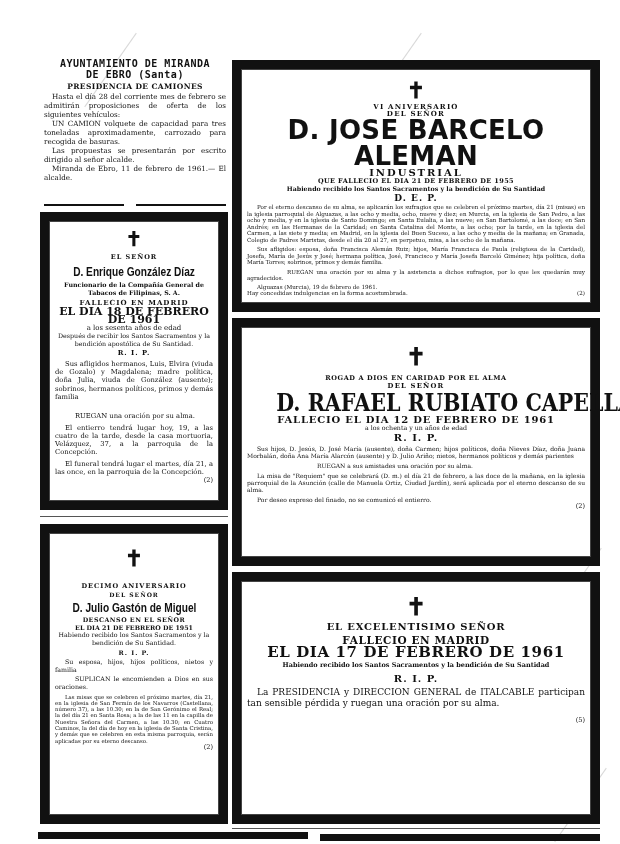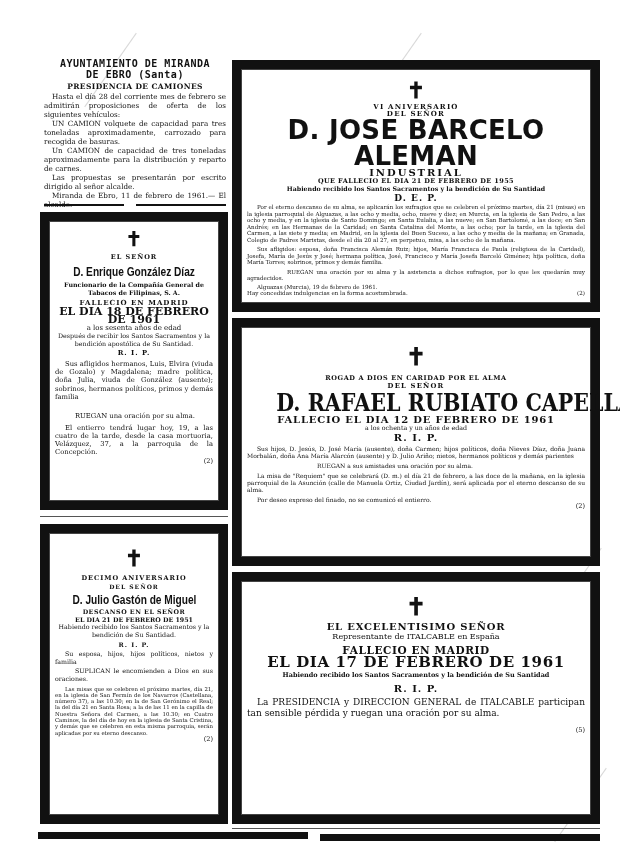--- a/index.html
+++ b/index.html
@@ -34,50 +34,50 @@
 <div class="watermark" style="left:110px;top:650px;"></div>
 <div class="watermark" style="left:575px;top:540px;"></div>
 <div class="watermark" style="left:580px;top:760px;"></div>
 
 <div class="abs notice">
   <div class="h1">AYUNTAMIENTO DE MIRANDA</div>
   <div class="h1">DE EBRO (Santa)</div>
   <div class="h2">PRESIDENCIA DE CAMIONES</div>
   <p>Hasta el día 28 del corriente mes de febrero se admitirán proposiciones de oferta de los siguientes vehículos:</p>
   <p>UN CAMION volquete de capacidad para tres toneladas aproximadamente, carrozado para recogida de basuras.</p>
-  <p>Un CAMION de capacidad de tres toneladas aproximadamente para la distribución y reparto de carnes.</p>
   <p>Las propuestas se presentarán por escrito dirigido al señor alcalde.</p>
   <p>Miranda de Ebro, 11 de febrero de 1961.— El alcalde.</p>
 </div>
 <div class="abs rule" style="left:44px;top:204px;width:80px;height:2px;"></div>
 <div class="abs rule" style="left:136px;top:204px;width:90px;height:2px;"></div>
 
 <div class="box" style="left:40px;top:212px;width:188px;height:298px;">
   <div class="inner" style="font-size:6.8px;line-height:8.3px;">
     <div class="cross sm">✝</div>
     <div class="cap" style="font-size:6.5px;margin-top:4px;">EL SEÑOR</div>
     <div style="font-size:13px;line-height:15px;margin:3px 0 2px;"><span class="name-cond">D. Enrique González Díaz</span></div>
     <div style="font-weight:bold;font-size:6.3px;line-height:7.5px;">Funcionario de la Compañía General de Tabacos de Filipinas, S. A.</div>
     <div class="cap" style="margin-top:3px;font-size:7px;">FALLECIO EN MADRID</div>
     <div class="cap" style="font-size:11px;letter-spacing:0;">EL DIA 18 DE FEBRERO DE 1961</div>
     <div style="font-size:7px;">a los sesenta años de edad</div>
     <div style="font-size:6.3px;line-height:7.5px;">Después de recibir los Santos Sacramentos y la bendición apostólica de Su Santidad.</div>
     <div class="cap" style="margin:2px 0;">R. I. P.</div>
     <p class="body-txt">Sus afligidos hermanos, Luis, Elvira (viuda de Gozalo) y Magdalena; madre política, doña Julia, viuda de González (ausente); sobrinos, hermanos políticos, primos y demás familia</p>
     <p class="body-txt" style="margin-top:11px;text-indent:20px;">RUEGAN una oración por su alma.</p>
     <p class="body-txt" style="margin-top:3px;">El entierro tendrá lugar hoy, 19, a las cuatro de la tarde, desde la casa mortuoria, Velázquez, 37, a la parroquia de la Concepción.</p>
+    <p class="body-txt" style="margin-top:3px;">El funeral tendrá lugar el martes, día 21, a las once, en la parroquia de la Concepción.</p>
     <div class="sig">(2)</div>
   </div>
 </div>
 <div class="abs thinrule" style="left:40px;top:516px;width:188px;"></div>
 
 <div class="box" style="left:40px;top:524px;width:188px;height:300px;">
   <div class="inner" style="font-size:6.3px;line-height:7.6px;">
     <div class="cross" style="margin-top:8px;">✝</div>
-    <div class="cap" style="font-size:6.5px;margin-top:6px;">DECIMO ANIVERSARIO</div>
+    <div class="cap" style="font-size:6.5px;margin-top:14px;">DECIMO ANIVERSARIO</div>
     <div class="cap" style="font-size:6px;">DEL SEÑOR</div>
     <div style="font-size:13px;line-height:15px;margin:2px 0 1px;"><span class="name-cond">D. Julio Gastón de Miguel</span></div>
     <div class="cap" style="font-size:6.3px;letter-spacing:0.5px;">DESCANSO EN EL SEÑOR</div>
     <div class="cap" style="font-size:6.3px;letter-spacing:0;">EL DIA 21 DE FEBRERO DE 1951</div>
     <div>Habiendo recibido los Santos Sacramentos y la bendición de Su Santidad.</div>
     <div class="cap" style="margin:2px 0;">R. I. P.</div>
     <p class="body-txt">Su esposa, hijos, hijos políticos, nietos y familia</p>
     <p class="body-txt" style="margin-top:2px;text-indent:20px;">SUPLICAN le encomienden a Dios en sus oraciones.</p>
     <p class="body-txt" style="margin-top:3px;font-size:5.4px;line-height:6.3px;">Las misas que se celebren el próximo martes, día 21, en la iglesia de San Fermín de los Navarros (Castellana, número 37), a las 10.30; en la de San Gerónimo el Real; la del día 21 en Santa Rosa; a la de las 11 en la capilla de Nuestra Señora del Carmen, a las 10.30; en Cuatro Caminos, la del día de hoy en la iglesia de Santa Cristina, y demás que se celebren en esta misma parroquia, serán aplicadas por su eterno descanso.</p>
     <div class="sig">(2)</div>
@@ -119,21 +119,20 @@
     <p class="body-txt" style="font-size:6px;line-height:7px;margin-top:3px;">La misa de "Requiem" que se celebrará (D. m.) el día 21 de febrero, a las doce de la mañana, en la iglesia parroquial de la Asunción (calle de Manuela Ortiz, Ciudad Jardín), será aplicada por el eterno descanso de su alma.</p>
     <p class="body-txt" style="font-size:6px;line-height:7px;margin-top:3px;">Por deseo expreso del finado, no se comunicó el entierro.</p>
     <div class="sig">(2)</div>
   </div>
 </div>
 
 <div class="box" style="left:232px;top:572px;width:368px;height:252px;">
   <div class="inner" style="font-size:8px;line-height:10px;">
     <div class="cross" style="margin-top:8px;font-size:24px;line-height:24px;">✝</div>
     <div class="cap" style="font-size:10px;letter-spacing:0.8px;margin-top:3px;">EL EXCELENTISIMO SEÑOR</div>
-    <div style="font-size:8px;">Representante de ITALCABLE en España</div>
     <div class="cap" style="font-size:10.5px;letter-spacing:0.6px;margin-top:3px;">FALLECIO EN MADRID</div>
     <div class="cap" style="font-size:15px;line-height:15px;letter-spacing:0.6px;">EL DIA 17 DE FEBRERO DE 1961</div>
     <div style="font-weight:bold;font-size:6.5px;">Habiendo recibido los Santos Sacramentos y la bendición de Su Santidad</div>
     <div class="cap" style="font-size:10px;margin:4px 0 3px;">R. I. P.</div>
     <p class="body-txt" style="font-size:9px;line-height:11px;">La PRESIDENCIA y DIRECCION GENERAL de ITALCABLE participan tan sensible pérdida y ruegan una oración por su alma.</p>
     <div class="sig" style="margin-top:6px;">(5)</div>
   </div>
 </div>
 
 <div class="abs thinrule" style="left:232px;top:828px;width:368px;"></div>

